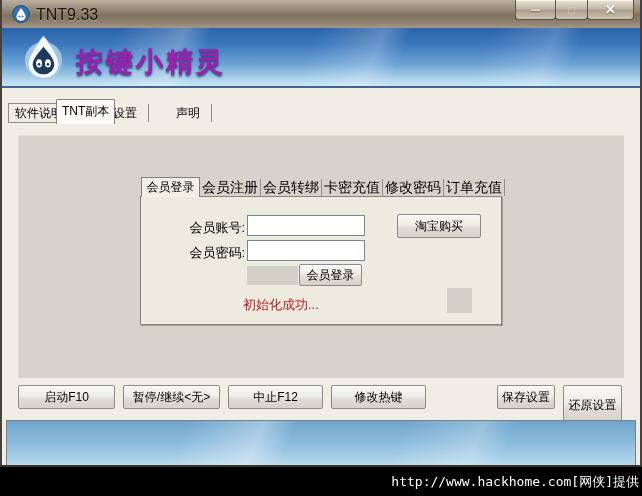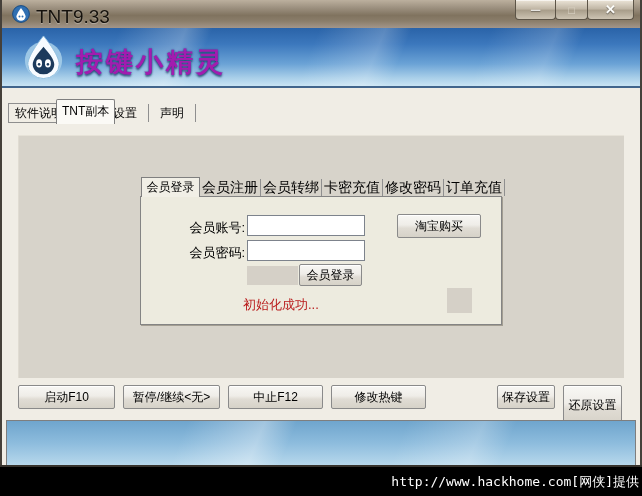--- a/index.html
+++ b/index.html
@@ -12,21 +12,21 @@
 
   
   .window{left:0;top:0;width:642px;height:467px;background:#f0ede5;}
   .edge-l{left:0;top:0;width:2px;height:467px;background:#45403a;z-index:40;}
   .edge-r{right:0;top:0;width:2px;height:467px;background:#45403a;z-index:40;}
   .edge-b{left:0;bottom:0;width:100%;height:2px;background:#37332d;z-index:40;}
 
   
   .titlebar{left:0;top:0;width:642px;height:28px;
     background:linear-gradient(180deg,#bcb09e 0%,#9a8e7d 30%,#80735f 55%,#8a7d6a 75%,#a3968a 100%);}
-  .title-text{left:36px;top:6px;font-size:19px;color:#16120d;text-shadow:0 1px 1px rgba(255,255,255,.35);}
+  .title-text{left:36px;top:6px;font-size:16px;color:#16120d;text-shadow:0 1px 1px rgba(255,255,255,.35);}
   .app-icon{left:12px;top:5px;width:18px;height:18px;}
   .win-controls{right:8px;top:0;display:flex;z-index:50;}
   .wbtn{height:19px;border:1px solid #5c5447;border-top:none;margin-left:-1px;
     border-radius:0 0 4px 4px;display:flex;align-items:center;justify-content:center;
     background:linear-gradient(180deg,#ece5d8 0%,#c2b8a7 45%,#a99e8b 55%,#cdc4b3 100%);
     box-shadow:inset 0 1px 0 rgba(255,255,255,.6);cursor:default;}
   .wbtn-min{width:39px;color:#fff;font-size:13px;font-weight:bold;text-shadow:0 1px 1px rgba(0,0,0,.45);}
   .wbtn-max{width:31px;color:#ded7c9;font-size:11px;}
   .wbtn-close{width:45px;color:#fdfdfa;font-size:13px;font-weight:bold;text-shadow:0 1px 1px rgba(0,0,0,.45);}
 
@@ -39,21 +39,21 @@
       linear-gradient(180deg,#2a63a8 0%,#3c78bd 28%,#6ba3d6 62%,#a9cfe9 86%,#c9e4f4 100%);}
   .logo{left:20px;top:34px;width:47px;height:47px;z-index:5;}
   .app-name{left:76px;top:44px;font-size:27px;font-weight:bold;color:#a21caf;letter-spacing:3px;
     text-shadow:0 2px 2px rgba(18,52,94,.65),0 0 2px #2a5c94;}
 
   
   .tab-soft{left:8px;top:103px;height:20px;padding:0 6px;border:1px solid #8e8e8e;background:#f0ede5;
     font-size:12px;line-height:19px;color:#000;}
   .tab-tnt{left:56px;top:99px;height:25px;padding:0 5px;border:1px solid #7f7f7f;border-bottom:none;
     border-radius:2px 2px 0 0;background:#fbfaf6;font-size:12px;line-height:23px;color:#000;z-index:3;}
-  .tab-plain-row{left:102px;top:104px;height:18px;display:flex;}
+  .tab-plain-row{left:102px;top:104px;height:18px;display:flex;gap:16px;}
   .tab-plain{padding:0 11px;font-size:12px;line-height:18px;color:#000;border-right:1px solid #8f8f8f;}
 
   
   .main-panel{left:18px;top:135px;width:606px;height:243px;background:#d7d3ca;
     box-shadow:inset 0 1px 0 #e6e2d8,inset 1px 0 0 #e0dcd2;}
 
   
   .member-panel{left:140px;top:196px;width:362px;height:129px;background:#edebdf;
     border:1px solid #848484;box-shadow:1px 1px 0 #a39e92;}
   .mtab-active{left:141px;top:177px;width:59px;height:20px;background:#f1efe6;

